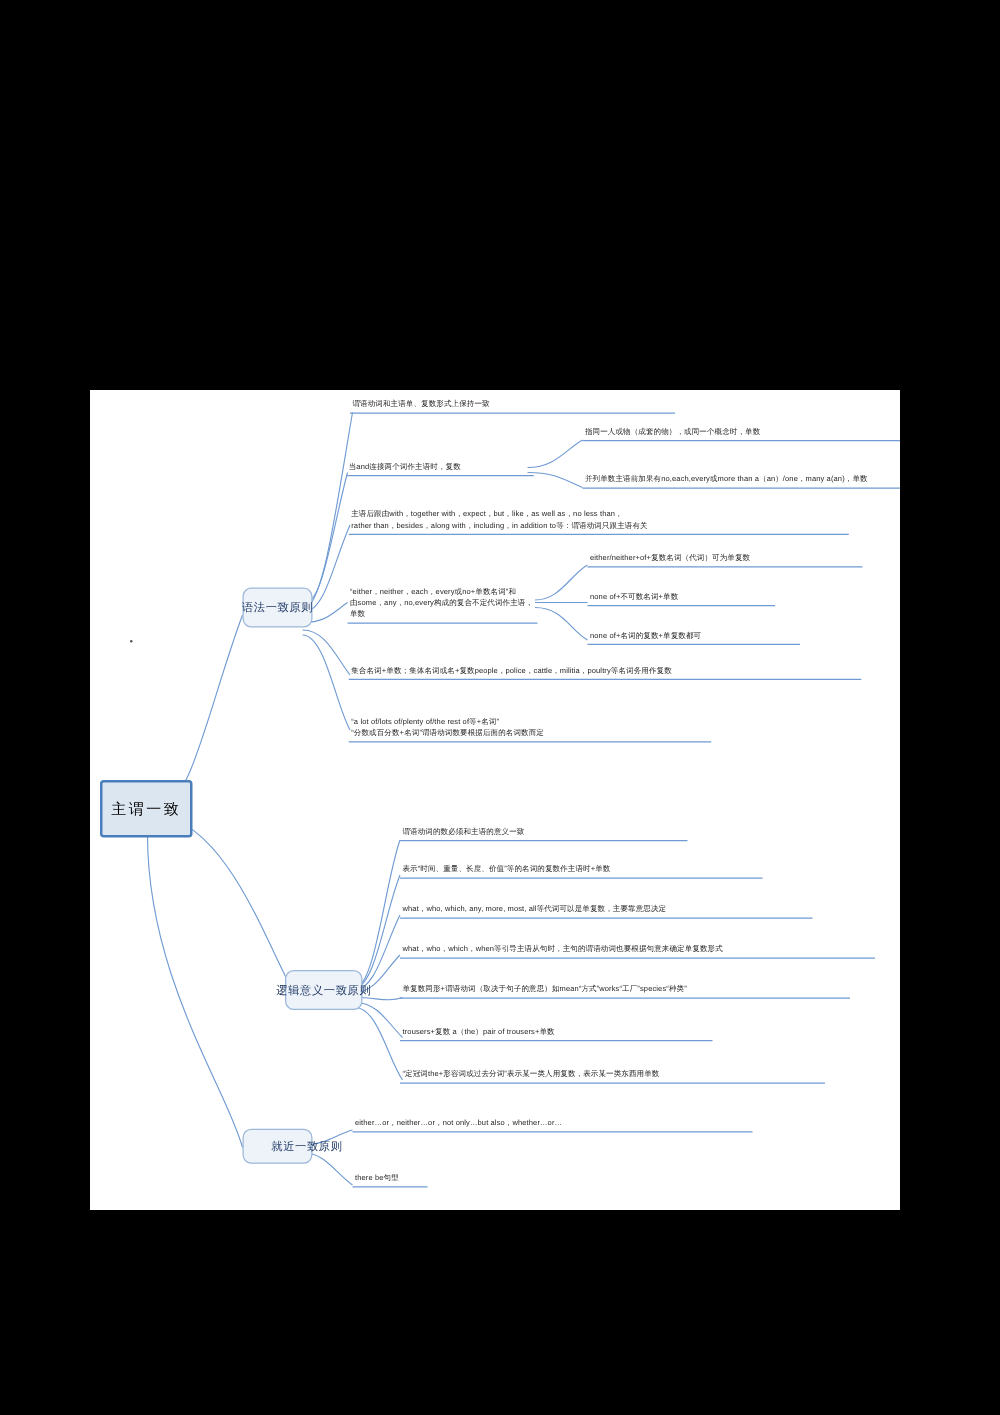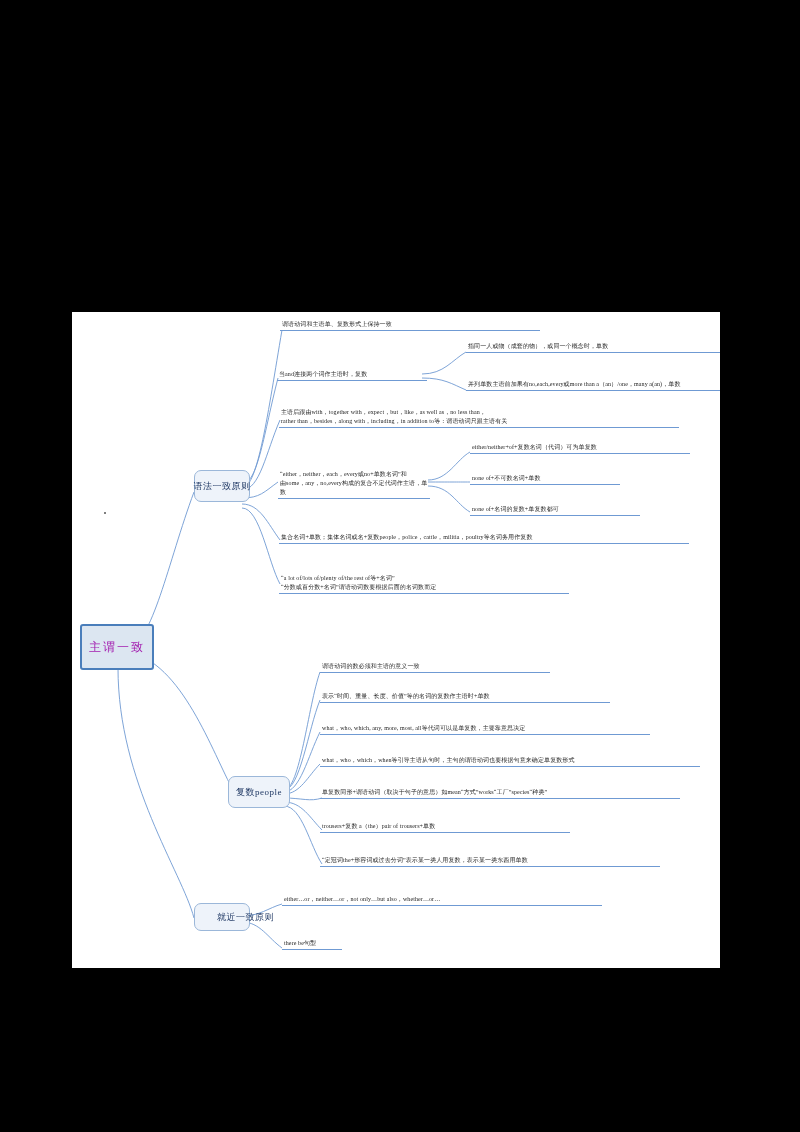--- a/index.html
+++ b/index.html
@@ -15,38 +15,38 @@
   #svg-layer{position:absolute;left:0;top:0;width:648px;height:656px;}
 
   
   .node{
     position:absolute;box-sizing:border-box;
     display:flex;align-items:center;justify-content:center;
     text-align:center;white-space:nowrap;
   }
   .root-node{
     background:#dce6f1;border:2px solid #4a7ebb;border-radius:3px;
-    color:#a21caf;font-size:12px;letter-spacing:2px;
+    color:#000000;font-size:12px;letter-spacing:2px;
     box-shadow:0 0 0 0 rgba(0,0,0,0);
   }
   .branch-node{
     background:#eef3fa;border:1px solid #9bb7d9;border-radius:7px;
     color:#1f3864;font-size:9px;letter-spacing:.5px;
   }
 
   
   .leaf{
     position:absolute;box-sizing:border-box;
     color:#1f1f1f;font-size:6px;line-height:1.5;
     letter-spacing:.1px;text-align:left;
     padding:0 2px 1px 2px;
   }
   .leaf .ln{display:block;}
 
-  .cjk{font-family:Liberation Serif, serif;justify-content:center;}
+  .cjk{font-family:Liberation Sans, sans-serif;justify-content:center;}
   .dot{position:absolute;width:2px;height:2px;background:#555;border-radius:50%;}
 </style>
 </head>
 <body>
 
 <div id="canvas">
 
   <svg id="svg-layer" viewBox="0 0 648 656" xmlns="http://www.w3.org/2000/svg">
     <g fill="none" stroke="#6f9ad3" stroke-width="0.9">
 
@@ -85,21 +85,21 @@
 
   <div class="node root-node cjk" style="left:8px;top:312px;width:74px;height:46px;">
     <span>主谓一致</span>
   </div>
 
   <div class="node branch-node cjk" style="left:122px;top:158px;width:56px;height:32px;">
     <span>语法一致原则</span>
   </div>
 
   <div class="node branch-node cjk" style="left:156px;top:464px;width:62px;height:32px;">
-    <span>复数people</span>
+    <span>逻辑意义一致原则</span>
   </div>
 
   <div class="node branch-node cjk" style="left:122px;top:591px;width:56px;height:28px;padding-left:47px;">
     <span>就近一致原则</span>
   </div>
 
   <div class="leaf cjk" style="left:208px;top:8px;width:260px;border-bottom:0.8px solid #6f9ad3;">
     <span class="ln">谓语动词和主语单、复数形式上保持一致</span>
   </div>
 

